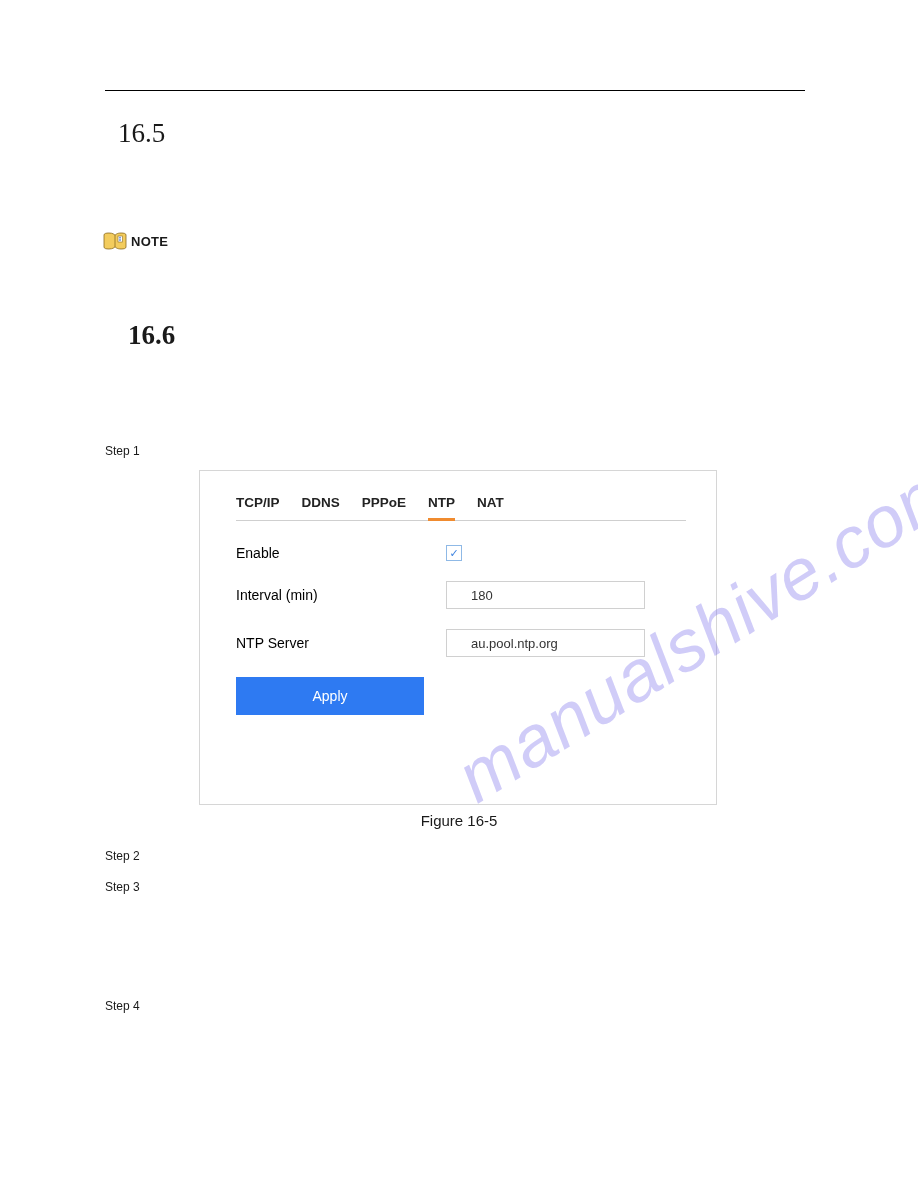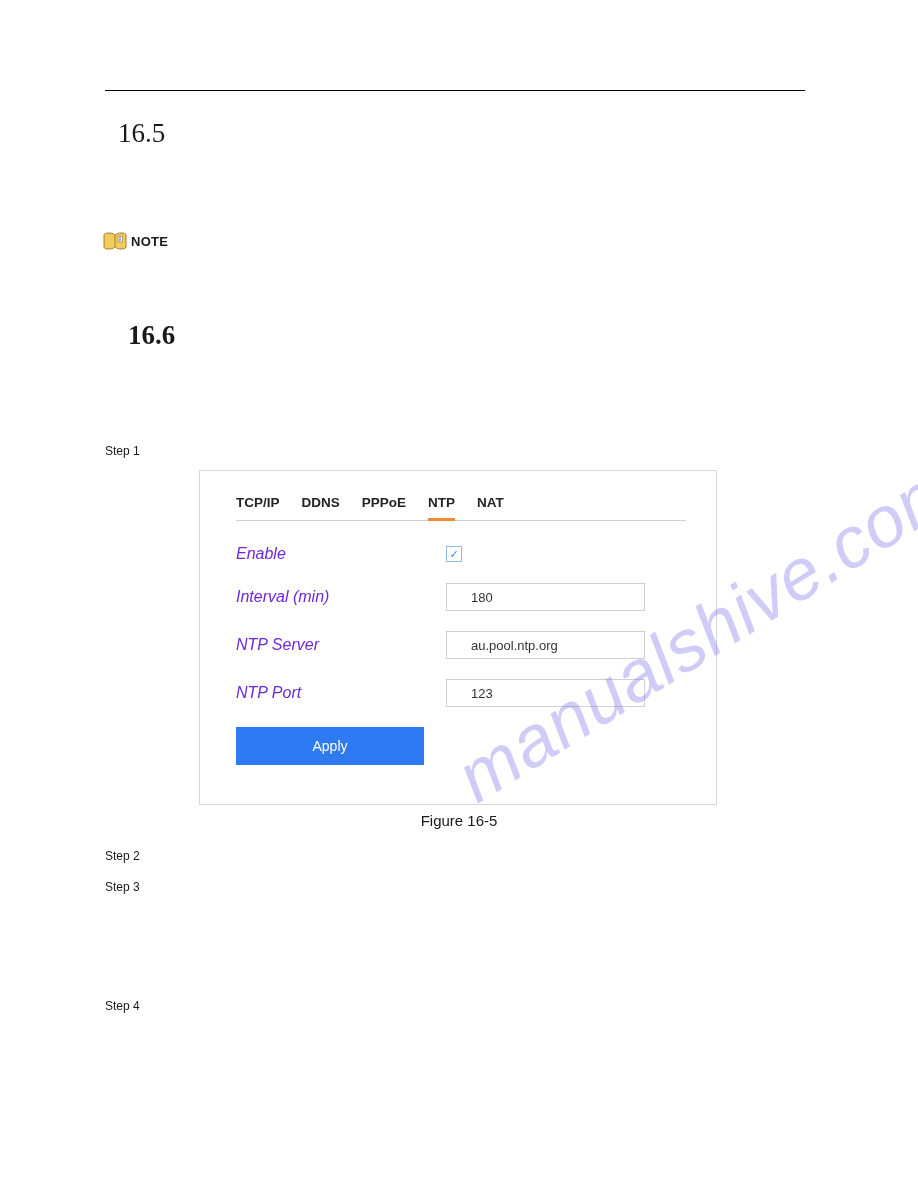--- a/index.html
+++ b/index.html
@@ -105,23 +105,22 @@
     height: 3px;
     background: #f08b2f;
   }
   .form-row {
     display: flex;
     align-items: center;
     margin-bottom: 20px;
   }
   .form-label {
     width: 210px;
-    font-size: 16px;
-    color: #6d28d9;
-    font-style: italic;
+    font-size: 14px;
+    color: #000000;
   }
   .checkbox {
     width: 14px;
     height: 14px;
     border: 1px solid #8fb9e6;
     display: inline-flex;
     align-items: center;
     justify-content: center;
     color: #3b82e0;
     font-size: 11px;
@@ -220,24 +219,20 @@
     <div class="form-row">
       <div class="form-label">Interval (min)</div>
       <input class="text-input" value="180" style="">
     </div>
 
     <div class="form-row">
       <div class="form-label">NTP Server</div>
       <input class="text-input" value="au.pool.ntp.org" style="">
     </div>
 
-    <div class="form-row">
-      <div class="form-label">NTP Port</div>
-      <input class="text-input" value="123" style="">
-    </div>
 
     <button class="apply-btn">
       <span>Apply</span>
     </button>
   </div>
 
   <div class="figure-caption">Figure 16-5</div>
 
   <div class="step-label step2">Step 2</div>
   <div class="step-label step3">Step 3</div>

